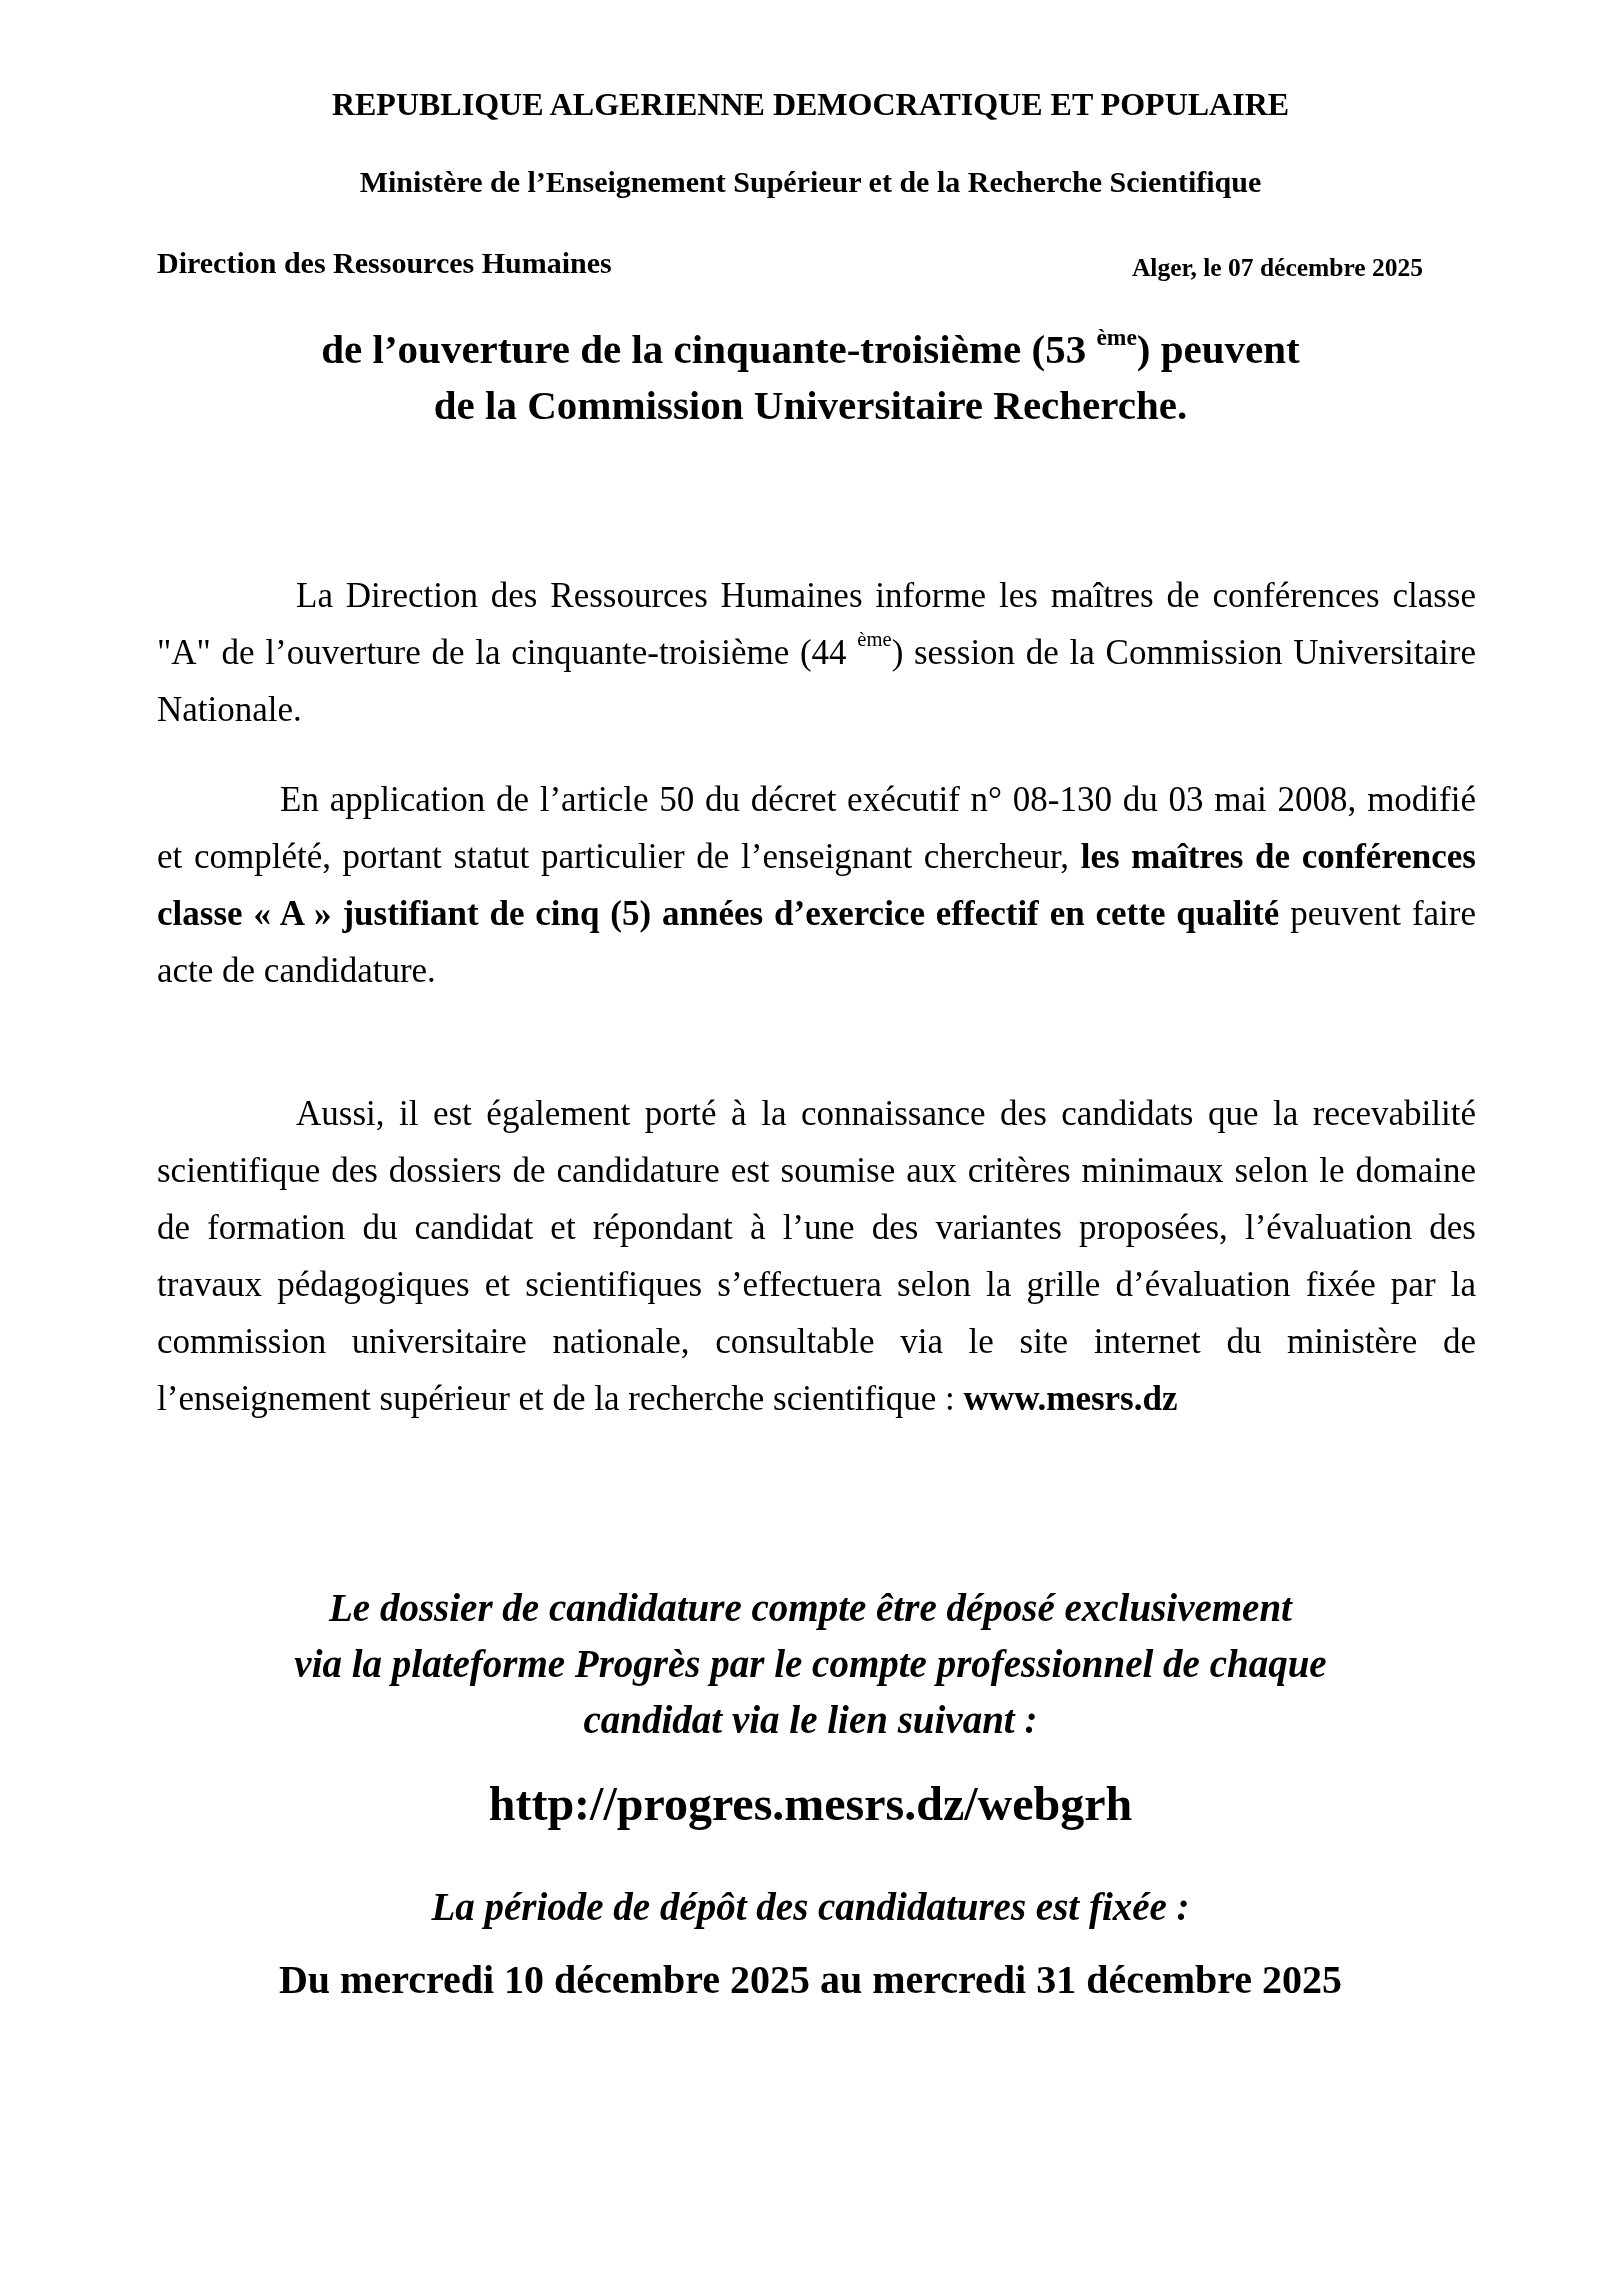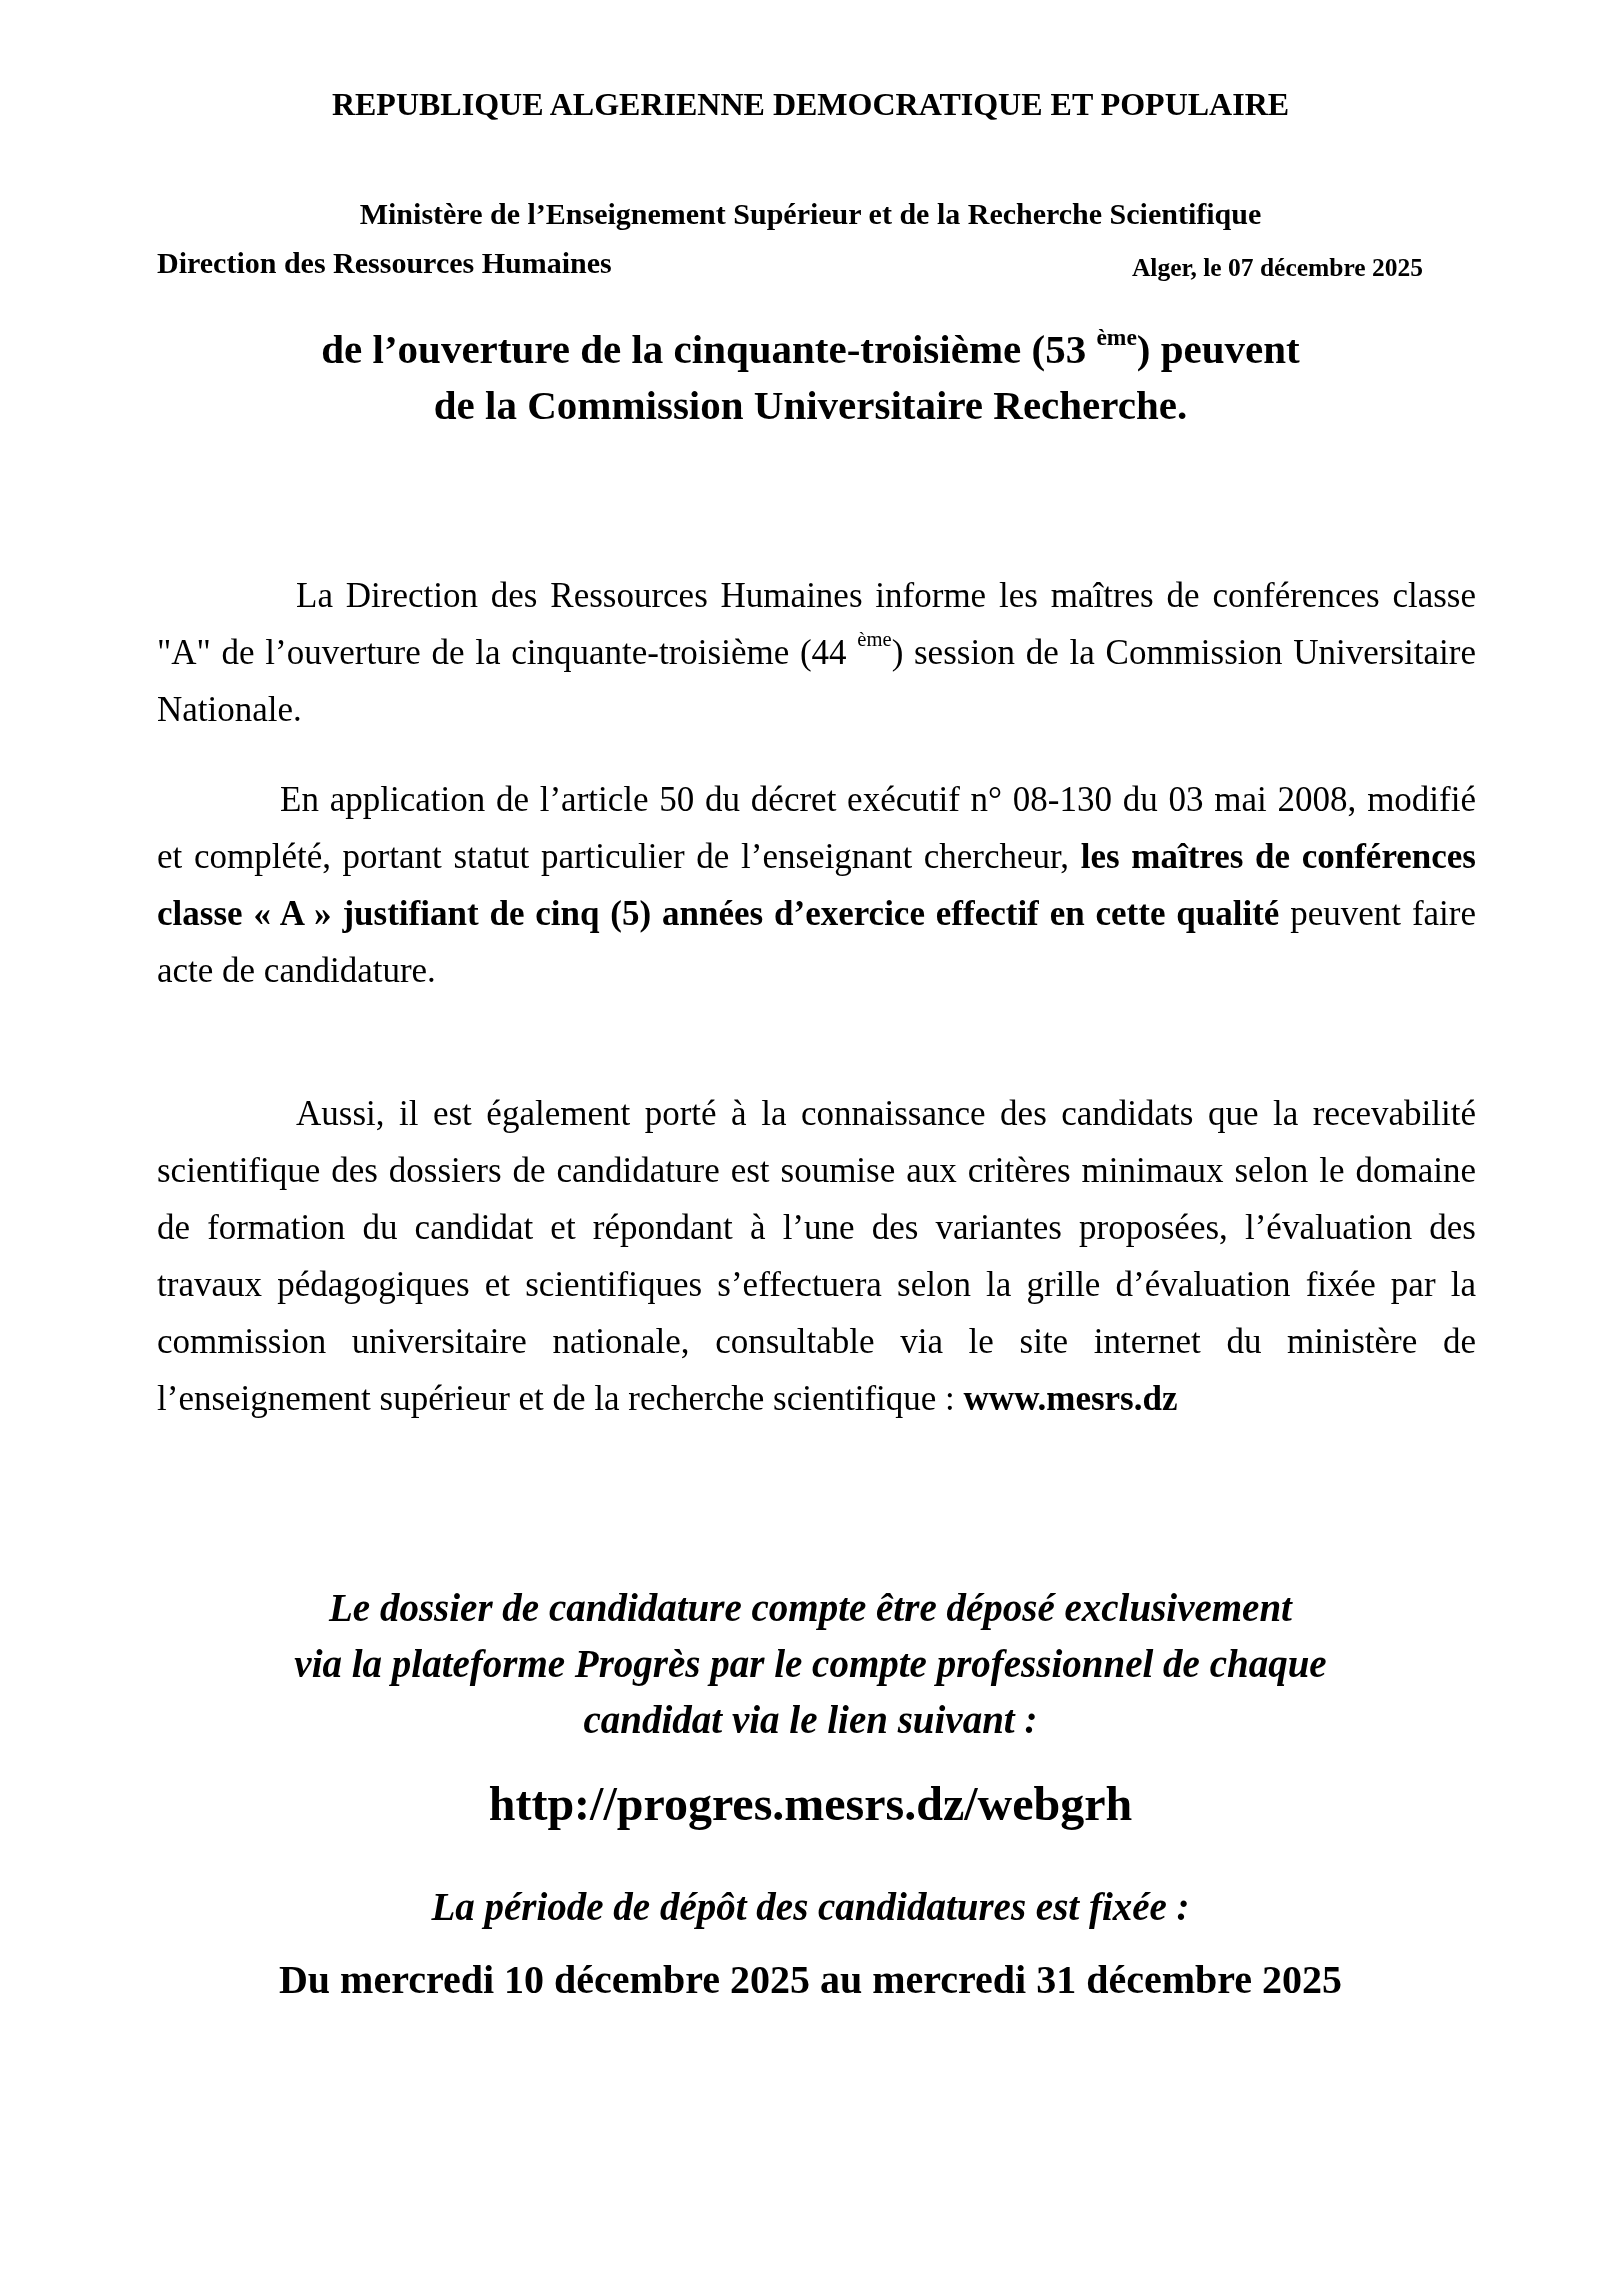--- a/index.html
+++ b/index.html
@@ -4,21 +4,21 @@
   <style>
     html, body { margin: 0; padding: 0; background: #ffffff; }
     body {
       width: 1621px; height: 2293px; position: relative; overflow: hidden;
       font-family: "Liberation Serif", "DejaVu Serif", serif; color: #000;
     }
     .page { position: absolute; left: 0; top: 0; width: 1621px; height: 2293px; }
     .abs { position: absolute; }
     .center { left: 0; width: 1621px; text-align: center; }
     .hdr1 { top: 86px; font-weight: bold; font-size: 32px; }
-    .hdr2 { top: 165px; font-weight: bold; font-size: 30px; margin-top: 32px; }
+    .hdr2 { top: 165px; font-weight: bold; font-size: 30px; }
     .drh { left: 157px; top: 246px; font-weight: bold; font-size: 30px; }
     .date { right: 198px; top: 253px; font-weight: bold; font-size: 25.5px; text-align: center; }
     .title { top: 321px; font-weight: bold; font-size: 41px; line-height: 56px; }
     .title sup { font-size: 23.5px; vertical-align: 17.6px; line-height: 0; }
     .body { left: 157px; width: 1319px; font-size: 35px; line-height: 57px; text-align: justify; }
     .body .indent { display: inline-block; width: 139px; }
     .body sup { font-size: 20.6px; vertical-align: 17.6px; line-height: 0; }
     .p1 { top: 567px; }
     .p2 { top: 771px; }
     .p3 { top: 1085px; }

